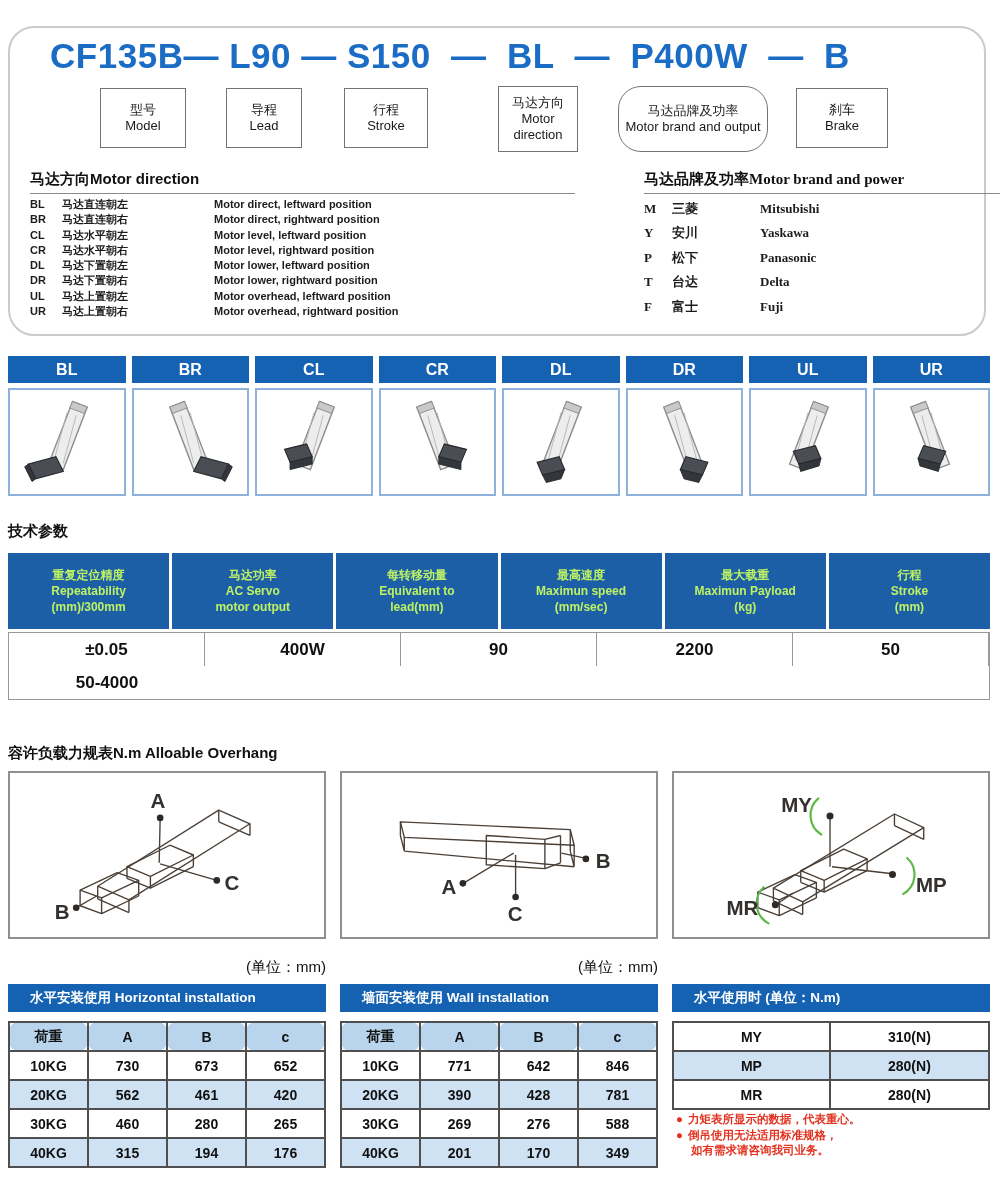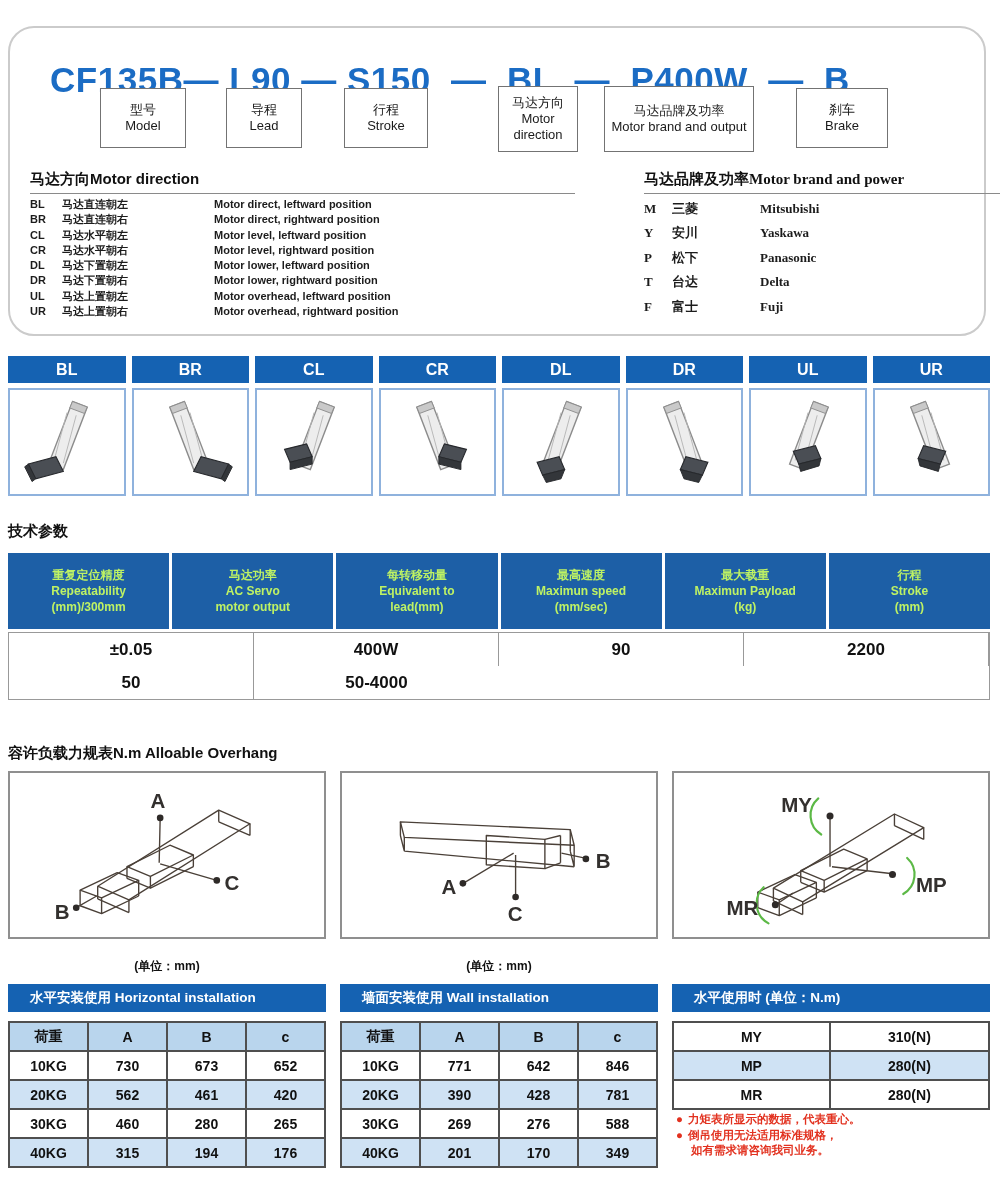--- a/index.html
+++ b/index.html
@@ -3,29 +3,29 @@
 <meta charset="utf-8">
 <style>
   html,body{margin:0;padding:0;background:#fff;}
   body{font-family:"Liberation Sans","DejaVu Sans",sans-serif;color:#222;}
   .page{position:relative;width:1000px;height:1188px;background:#fff;overflow:hidden;}
 
   
   .top-box{position:absolute;left:8px;top:26px;width:974px;height:306px;
            border:2px solid #cbcbcb;border-radius:26px;background:#fff;}
   .model-title{position:absolute;left:8px;top:36px;width:884px;text-align:center;
-               font-size:35px;font-weight:bold;color:#1b6cc4;white-space:pre;letter-spacing:.5px;margin-top:24px;}
+               font-size:35px;font-weight:bold;color:#1b6cc4;white-space:pre;letter-spacing:.5px;}
   .lbox{position:absolute;border:1px solid #737373;background:#fff;display:flex;flex-direction:column;
         align-items:center;justify-content:center;text-align:center;font-size:13px;font-weight:normal;
         line-height:1.25;color:#1a1a1a;box-sizing:border-box;padding:2px;}
   .b1{left:100px;top:88px;width:86px;height:60px;}
   .b2{left:226px;top:88px;width:76px;height:60px;}
   .b3{left:344px;top:88px;width:84px;height:60px;}
   .b4{left:498px;top:86px;width:80px;height:66px;}
-  .b5{left:604px;top:86px;width:150px;height:66px;}
+  .b5{left:618px;top:86px;width:150px;height:66px;border-radius:23px;}
   .b6{left:796px;top:88px;width:92px;height:60px;}
 
   .dir-list{position:absolute;left:30px;top:170px;width:545px;}
   .brand-list{position:absolute;left:644px;top:170px;width:362px;font-family:Liberation Serif, serif;}
   .list-title{font-size:15px;font-weight:bold;color:#111;}
   .list-rule{border:none;border-top:1.5px solid #8a8a8a;margin:4px 0 3px 0;}
   .dir-row{display:grid;grid-template-columns:32px 152px auto;font-size:11px;font-weight:bold;
            line-height:15.3px;color:#1c1c1c;}
   .brand-row{display:grid;grid-template-columns:28px 88px auto;font-size:13px;font-weight:bold;
              line-height:24.4px;color:#1c1c1c;}
@@ -41,48 +41,48 @@
 
   
   .sec-title{position:absolute;font-size:15px;font-weight:bold;color:#111;margin:0;}
   .t-tech{left:8px;top:522px;}
   .t-over{left:8px;top:744px;}
   .tech-head{position:absolute;left:8px;top:553px;width:982px;height:76px;display:grid;
              grid-template-columns:repeat(6,1fr);column-gap:3px;}
   .th-cell{background:#1d5fa6;color:#bef264;display:flex;flex-direction:column;align-items:center;
            justify-content:center;font-size:12px;font-weight:bold;line-height:1.35;text-align:center;}
   .tech-vals{position:absolute;left:8px;top:632px;width:980px;height:66px;display:grid;
-             grid-template-columns:repeat(4,1fr);border:1px solid #999;background:#fff;}
+             grid-template-columns:repeat(5,1fr);border:1px solid #999;background:#fff;}
   .tv-cell{border-right:1px solid #999;display:flex;align-items:center;justify-content:center;
            font-size:17px;font-weight:bold;color:#111;}
   .tv-cell:last-child{border-right:none;}
 
   
   .diagram{position:absolute;top:771px;width:318px;height:168px;border:2px solid #8f8f8f;background:#fff;box-sizing:border-box;}
   .d1{left:8px;}.d2{left:340px;}.d3{left:672px;}
   .diagram svg{width:100%;height:100%;display:block;}
   .diagram text{font-family:"Liberation Sans",sans-serif;font-weight:bold;font-size:21px;fill:#33302e;}
   .wire{fill:none;stroke:#4a4038;stroke-width:1.4;stroke-linejoin:round;}
   .dot{fill:#2e2a28;}
   .arc{fill:none;stroke:#5cb946;stroke-width:2.2;stroke-linecap:round;}
 
-  .unit-label{position:absolute;top:958px;width:318px;text-align:center;font-size:12px;font-weight:bold;color:#111;}
+  .unit-label{position:absolute;top:958px;width:318px;text-align:right;font-size:15px;font-weight:normal;color:#111;}
   .u1{left:8px;}.u2{left:340px;}
 
   
   .tbar{position:absolute;top:984px;height:28px;background:#1562b2;color:#fff;font-size:13.5px;
         font-weight:bold;line-height:28px;padding-left:22px;box-sizing:border-box;}
   .tb1{left:8px;width:318px;}.tb2{left:340px;width:318px;}.tb3{left:672px;width:318px;}
   .datatable{position:absolute;border-collapse:collapse;table-layout:fixed;background:#fff;}
   .dt1{left:8px;top:1021px;width:318px;}
   .dt2{left:340px;top:1021px;width:318px;}
   .dt3{left:672px;top:1021px;width:318px;}
   .datatable th,.datatable td{border:2px solid #4f4f4f;text-align:center;font-size:14px;
         font-weight:bold;height:27px;padding:0;color:#111;}
-  .datatable thead th{background:#b9d5ed;}
+  .datatable thead th{background:#b9d5ed;border-radius:9px;}
   .datatable tr.alt td{background:#cfe2f4;}
   .dt3 td:first-child{width:49%;}
 
   .notes{position:absolute;left:676px;top:1112px;width:312px;color:#e2311f;
          font-size:11.5px;font-weight:bold;line-height:15.5px;}
   .note-row{display:flex;gap:5px;}
   .note-indent{padding-left:15px;}
   .hidden-defs{position:absolute;width:0;height:0;overflow:hidden;}
 </style>
 </head>

